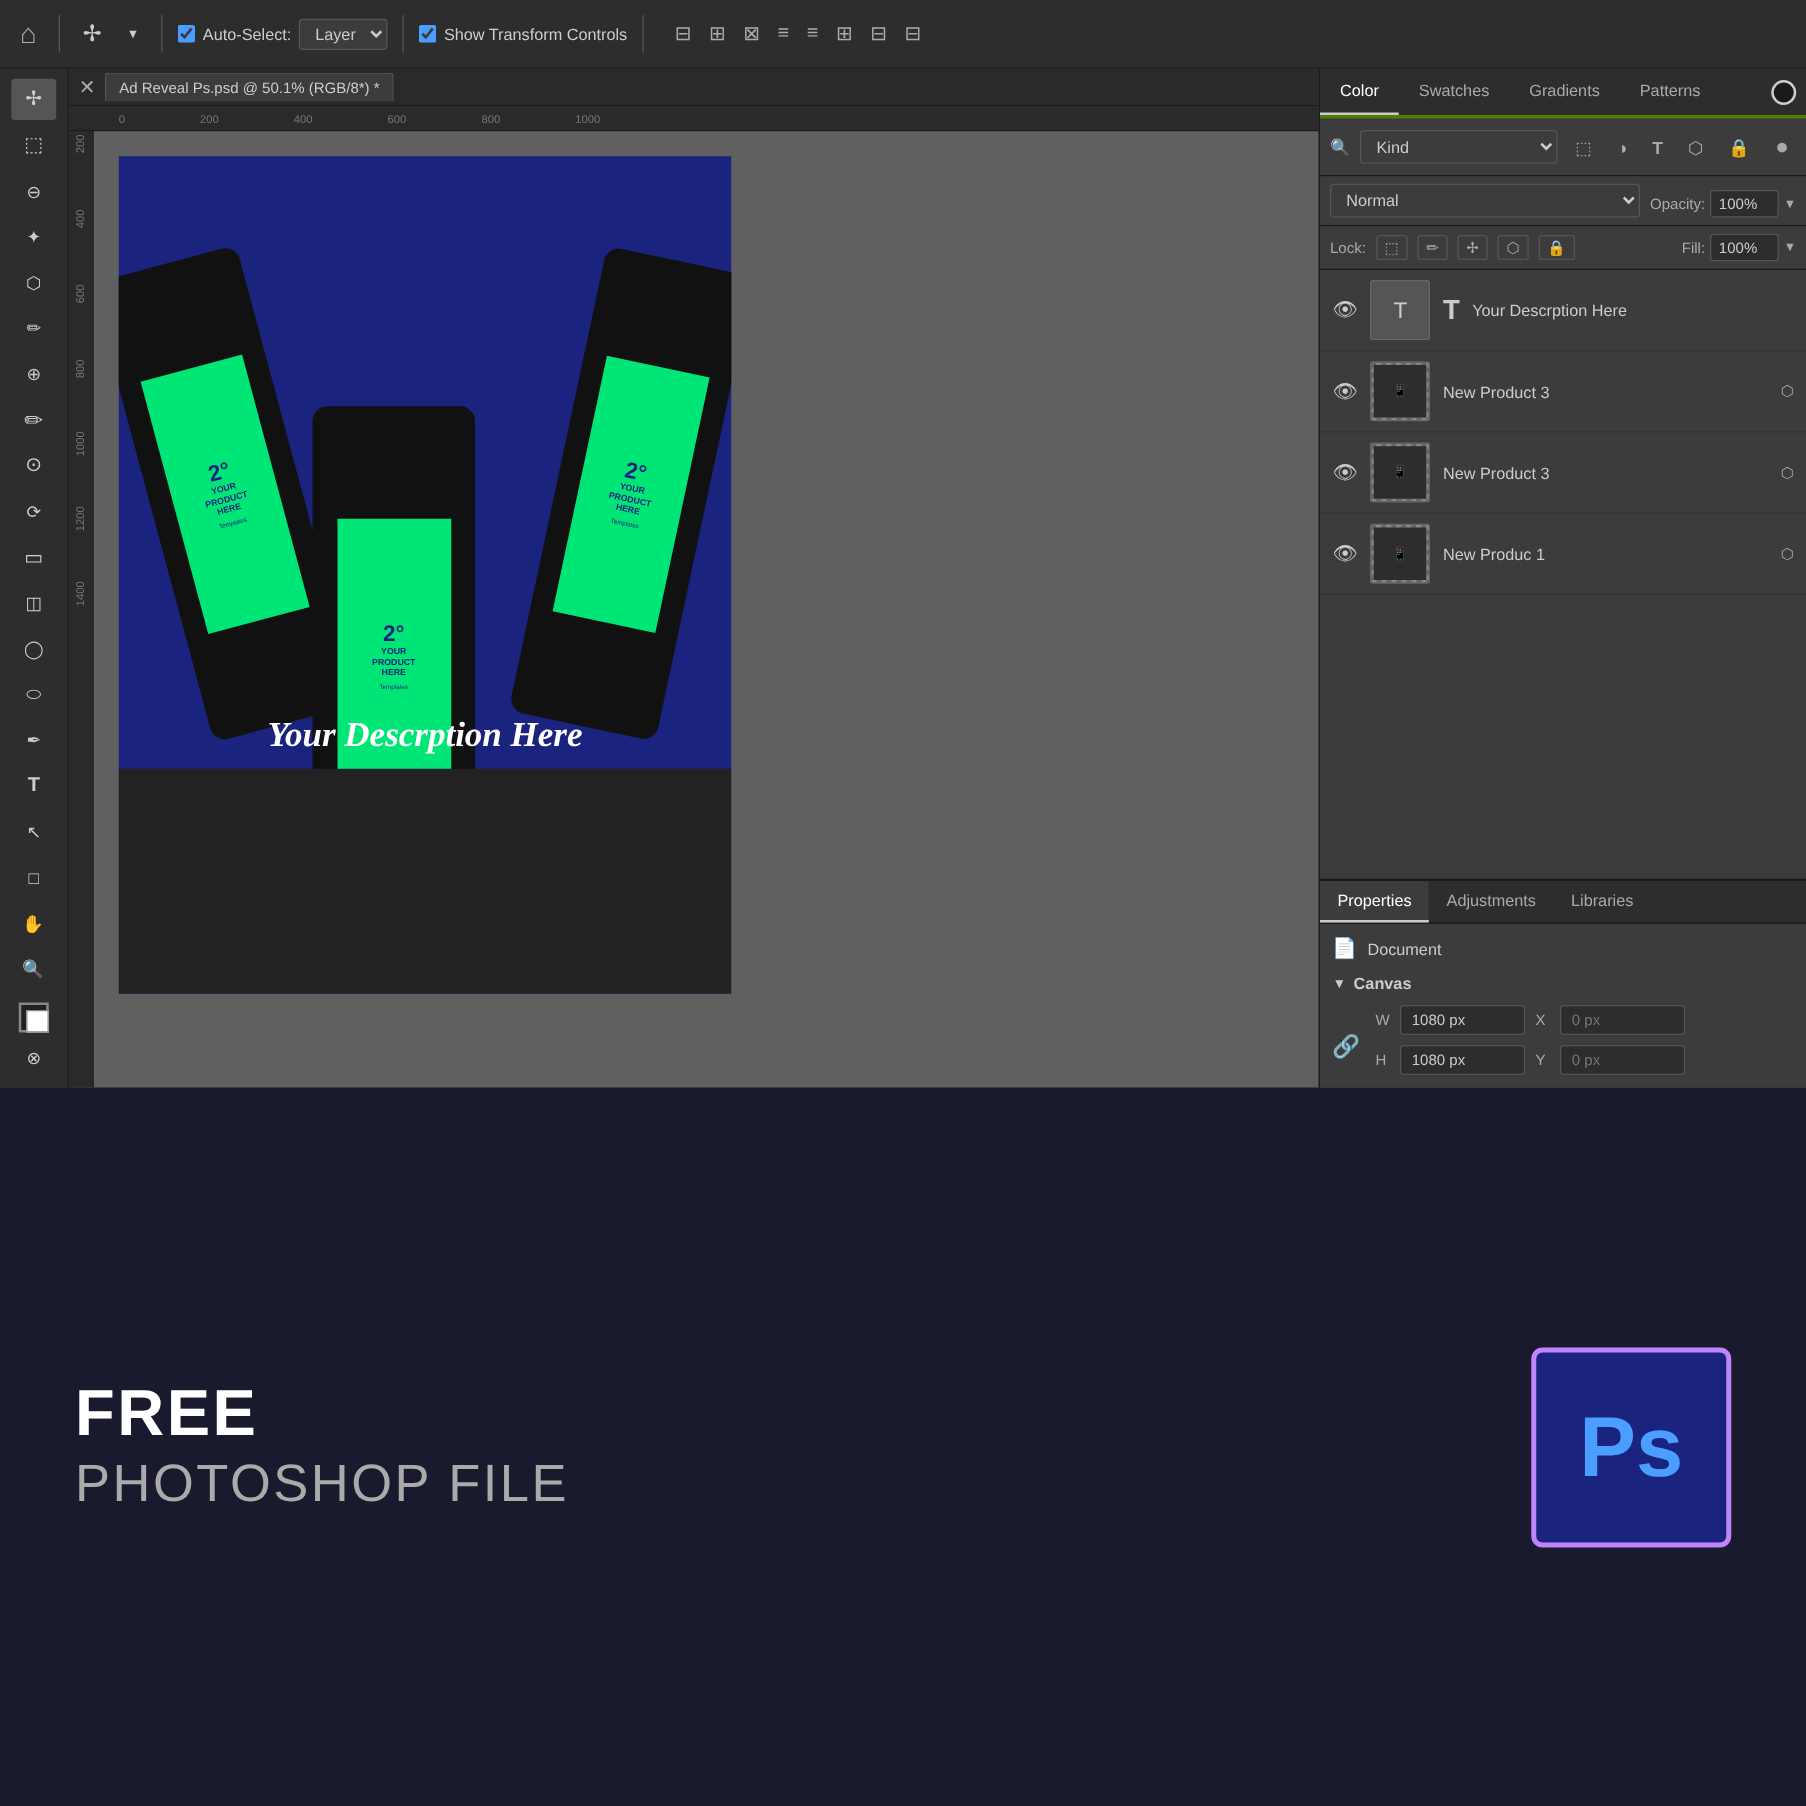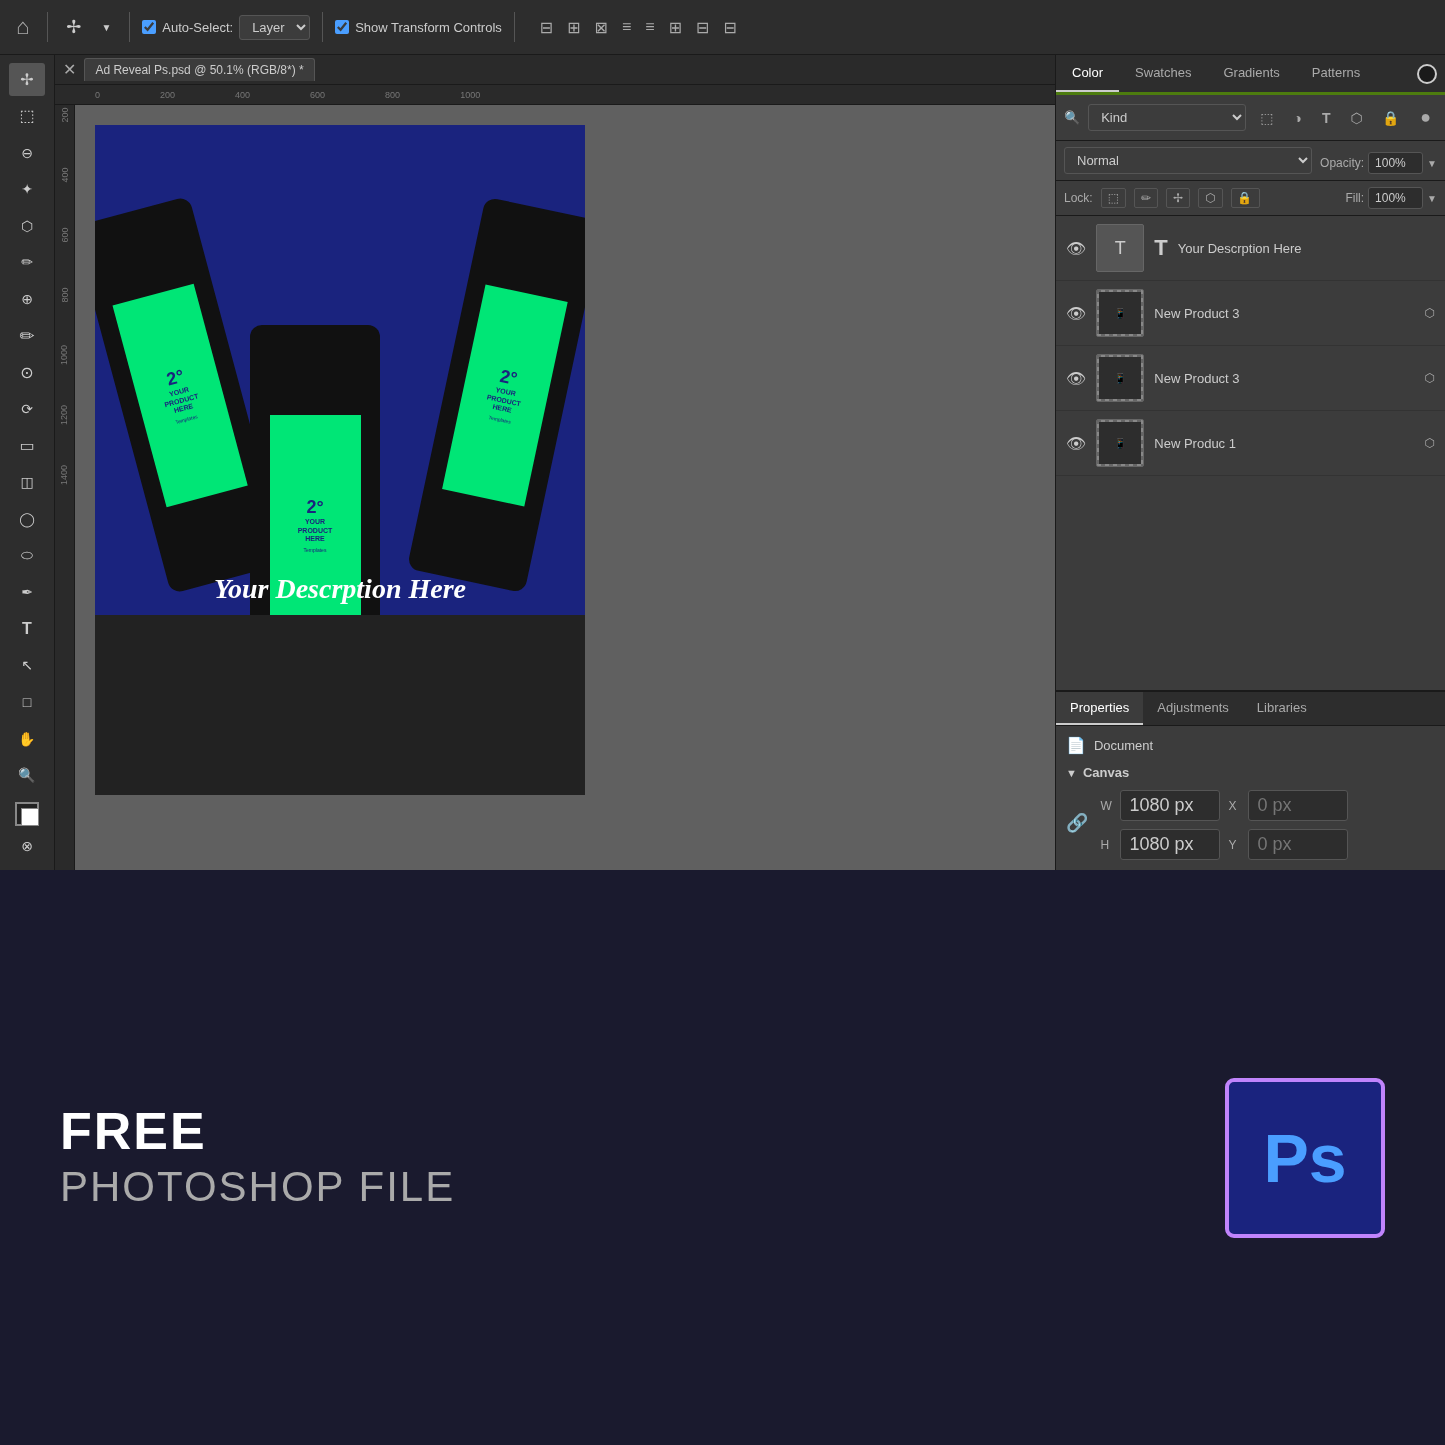--- a/index.html
+++ b/index.html
@@ -468,21 +468,21 @@
       color: #aaa;
       font-size: 12px;
       width: 16px;
     }
     .canvas-field-input {
       background: #2d2d2d;
       color: #ccc;
       border: 1px solid #555;
       border-radius: 3px;
       padding: 4px 8px;
-      font-size: 18px;
+      font-size: 12px;
       width: 100px;
     }
 
     
     .bottom-banner {
       width: 100%;
       height: 575px;
       background: #1a1a2e;
       display: flex;
       align-items: center;

